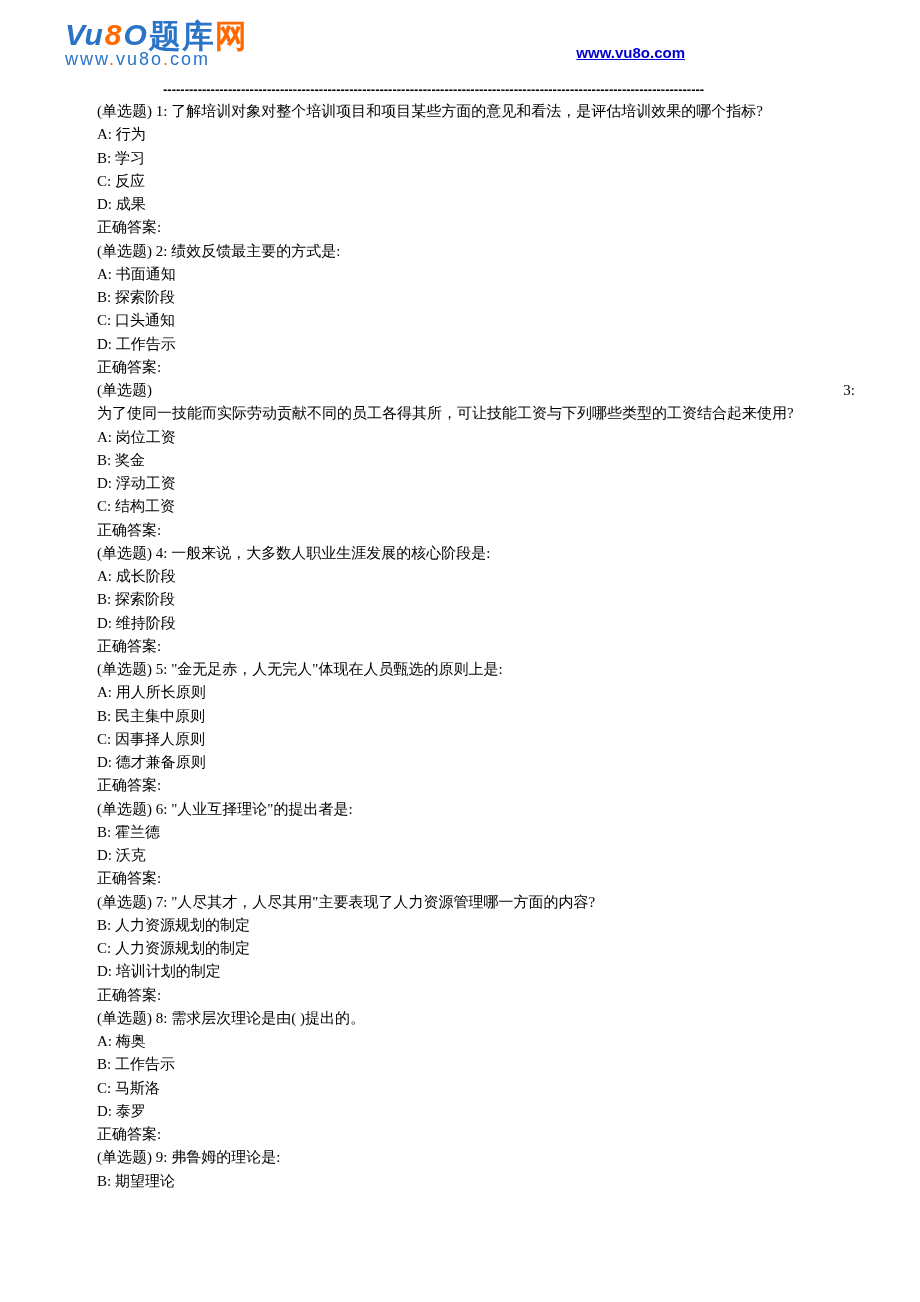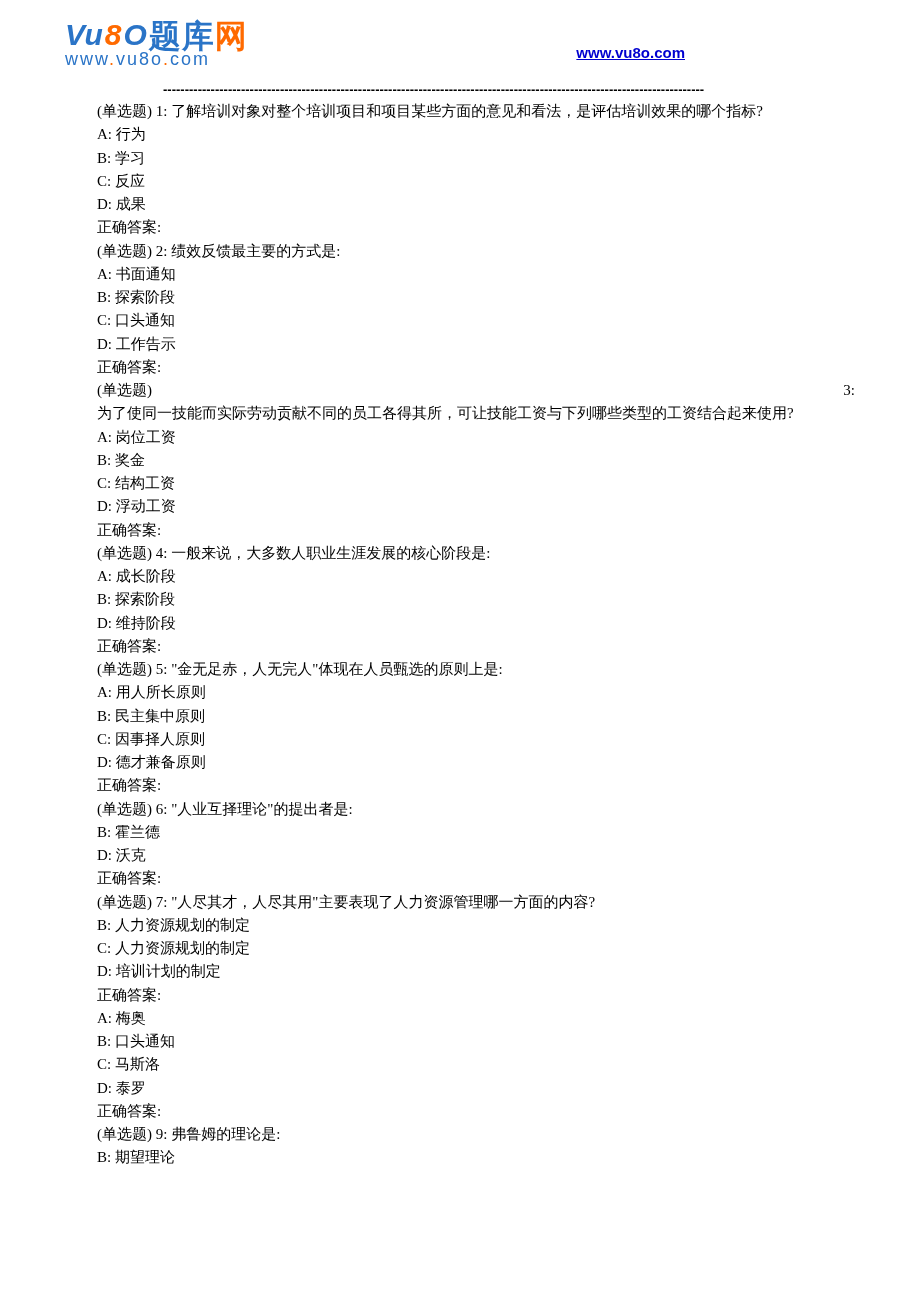--- a/index.html
+++ b/index.html
@@ -135,22 +135,22 @@
     <div>C: 口头通知</div>
     <div>D: 工作告示</div>
     <div>正确答案:</div>
     <div style="display: flex; justify-content: space-between; gap: 25px;">
       <span>(单选题)</span>
       <span>3:</span>
     </div>
     <div>为了使同一技能而实际劳动贡献不同的员工各得其所，可让技能工资与下列哪些类型的工资结合起来使用?</div>
     <div>A: 岗位工资</div>
     <div>B: 奖金</div>
+    <div>D: 浮动工资</div>
     <div>C: 结构工资</div>
-    <div>D: 浮动工资</div>
     <div>正确答案:</div>
     <div>(单选题) 4: 一般来说，大多数人职业生涯发展的核心阶段是:</div>
     <div>A: 成长阶段</div>
     <div>B: 探索阶段</div>
     <div>D: 维持阶段</div>
     <div>正确答案:</div>
     <div>(单选题) 5: "金无足赤，人无完人"体现在人员甄选的原则上是:</div>
     <div>A: 用人所长原则</div>
     <div>B: 民主集中原则</div>
     <div>C: 因事择人原则</div>
@@ -158,20 +158,21 @@
     <div>正确答案:</div>
     <div>(单选题) 6: "人业互择理论"的提出者是:</div>
     <div>B: 霍兰德</div>
     <div>D: 沃克</div>
     <div>正确答案:</div>
     <div>(单选题) 7: "人尽其才，人尽其用"主要表现了人力资源管理哪一方面的内容?</div>
     <div>B: 人力资源规划的制定</div>
     <div>C: 人力资源规划的制定</div>
     <div>D: 培训计划的制定</div>
     <div>正确答案:</div>
+    <div>(单选题) 8: 需求层次理论是由( )提出的。</div>
     <div>A: 梅奥</div>
-    <div>B: 口头通知</div>
+    <div>B: 工作告示</div>
     <div>C: 马斯洛</div>
     <div>D: 泰罗</div>
     <div>正确答案:</div>
     <div>(单选题) 9: 弗鲁姆的理论是:</div>
     <div>B: 期望理论</div>
   </div>
 
 </body></html>

